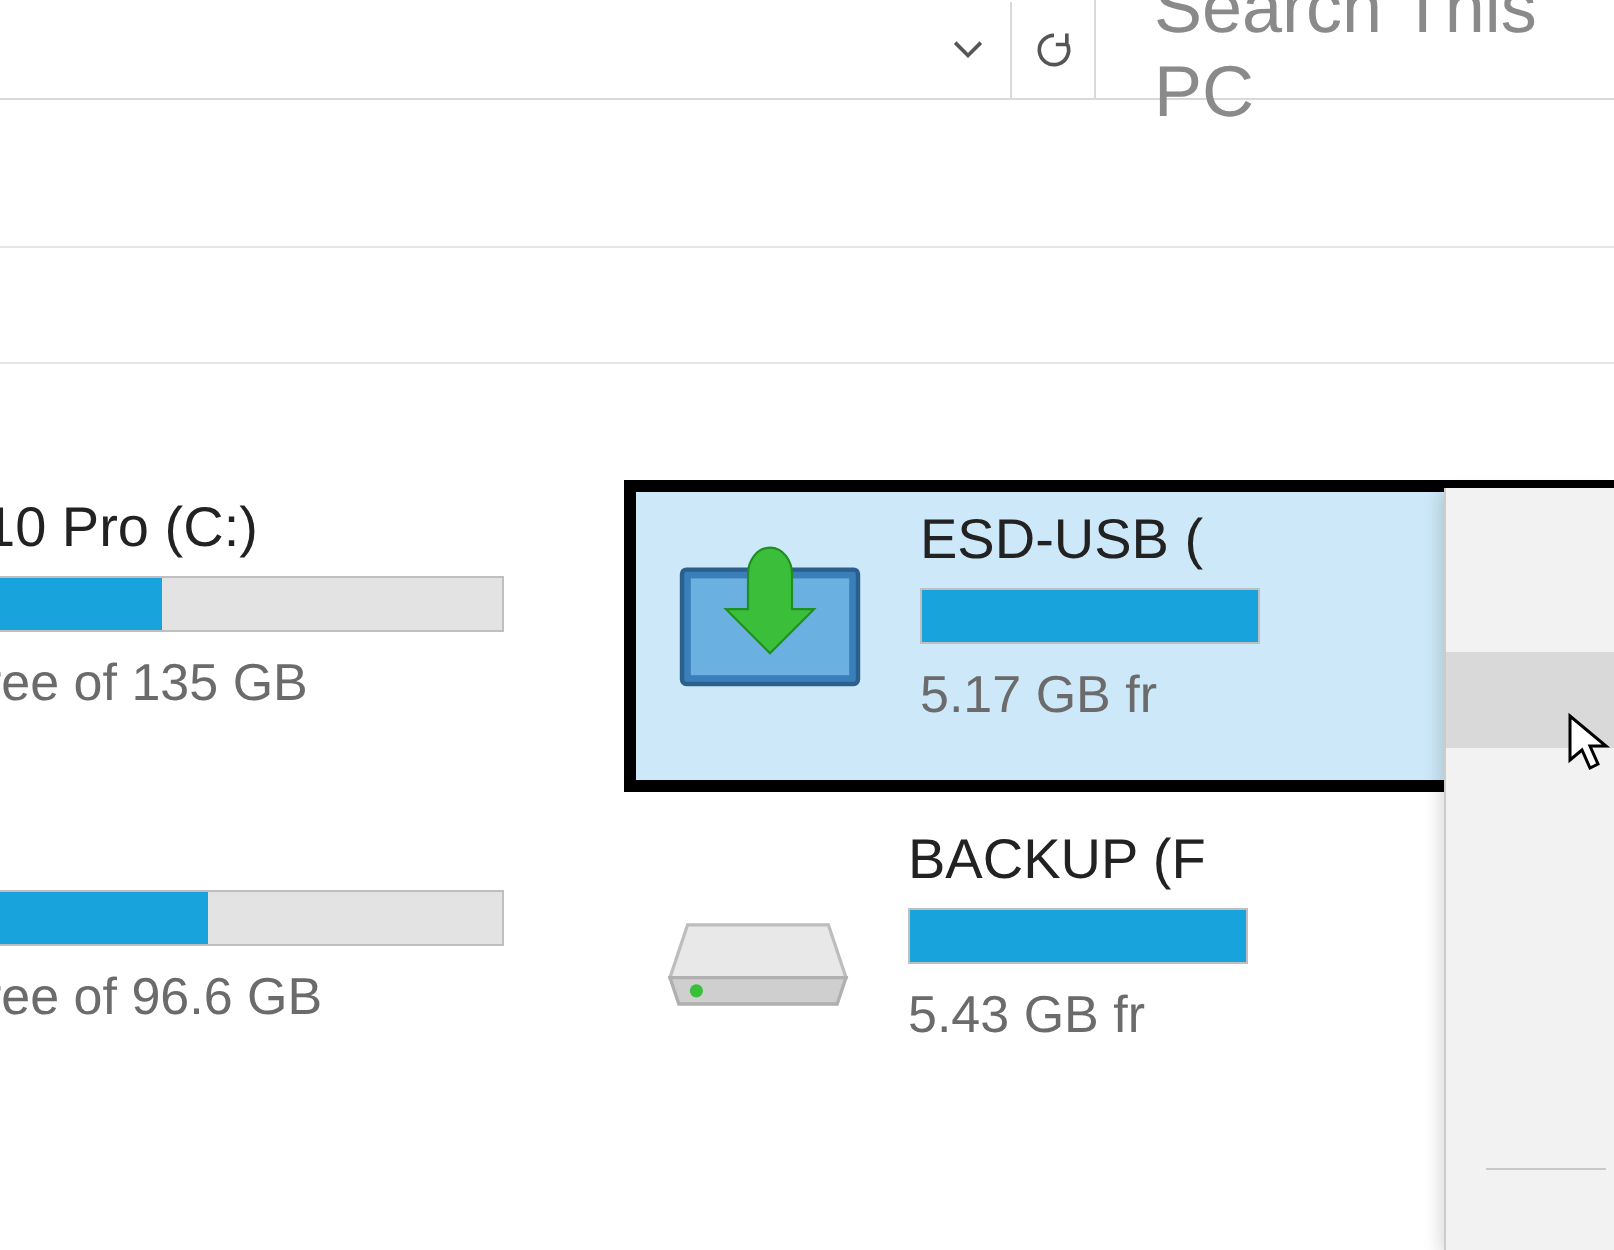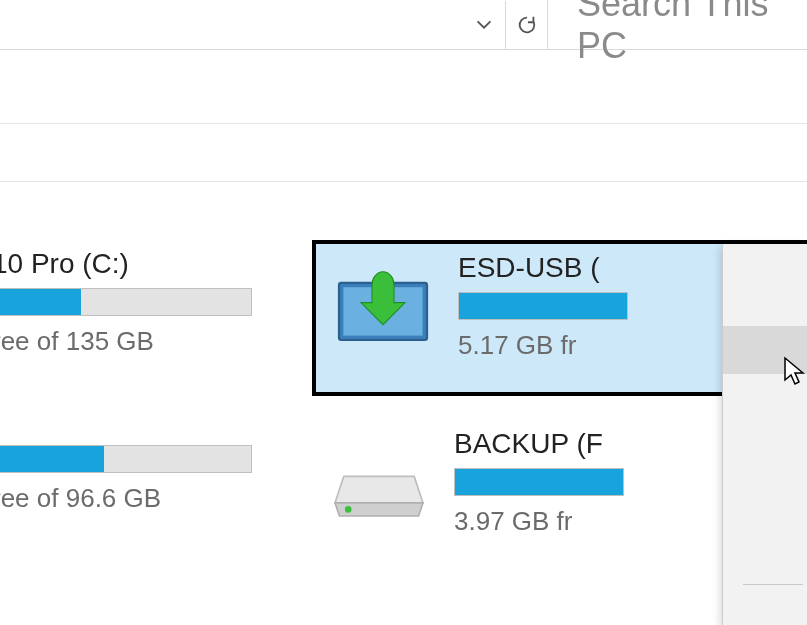--- a/index.html
+++ b/index.html
@@ -78,21 +78,21 @@
     left: 312px;
     top: 0;
     width: 495px;
   }
   .drive {
     position: relative;
     padding: 8px 12px 12px 12px;
   }
   .drive.selected {
     background: #cde8f8;
-    border: 4px solid #000000;
+    border: 6px solid #000000;
   }
   .drive-inner {
     display: flex;
     align-items: center;
   }
   .drive-icon {
     width: 110px;
     height: 90px;
     flex-shrink: 0;
     display: flex;
@@ -233,35 +233,35 @@
         <div class="drive-meta">
           <div class="drive-name">ESD-USB (</div>
           <div class="drive-bar" style="width:170px">
             <div class="drive-bar-fill" style="width:100%"></div>
           </div>
           <div class="drive-free">5.17 GB fr</div>
         </div>
       </div>
     </div>
 
-    <div class="drive" style="height:156px;margin-top:24px">
+    <div class="drive" style="height:156px;margin-top:10px">
       <div class="drive-inner">
         <div class="drive-icon">
           <svg viewBox="0 0 100 80">
             <path d="M18 34 L82 34 L90 58 L10 58 Z" fill="#e8e8e8" stroke="#bdbdbd" stroke-width="1.5"></path>
             <path d="M10 58 L90 58 L86 70 L14 70 Z" fill="#cfcfcf" stroke="#b0b0b0" stroke-width="1.5"></path>
             <circle cx="22" cy="64" r="3" fill="#3bbf3b"></circle>
           </svg>
         </div>
         <div class="drive-meta">
           <div class="drive-name">BACKUP (F</div>
           <div class="drive-bar" style="width:170px">
             <div class="drive-bar-fill" style="width:100%"></div>
           </div>
-          <div class="drive-free">3.97 GB fr</div>
+          <div class="drive-free">5.43 GB fr</div>
         </div>
       </div>
     </div>
 
   </div>
 </div>
 
 <div class="context-panel">
   <div class="context-hover"></div>
   <div class="context-sep"></div>

